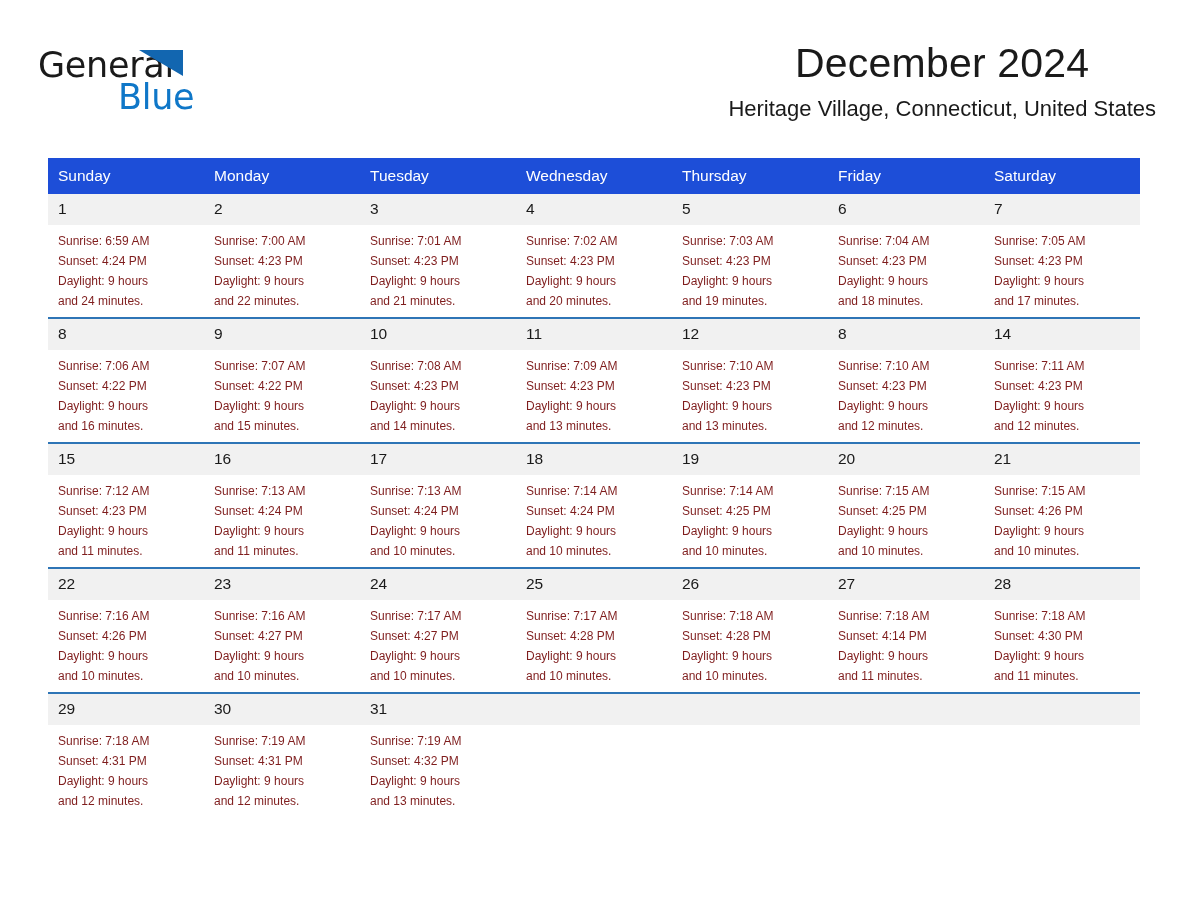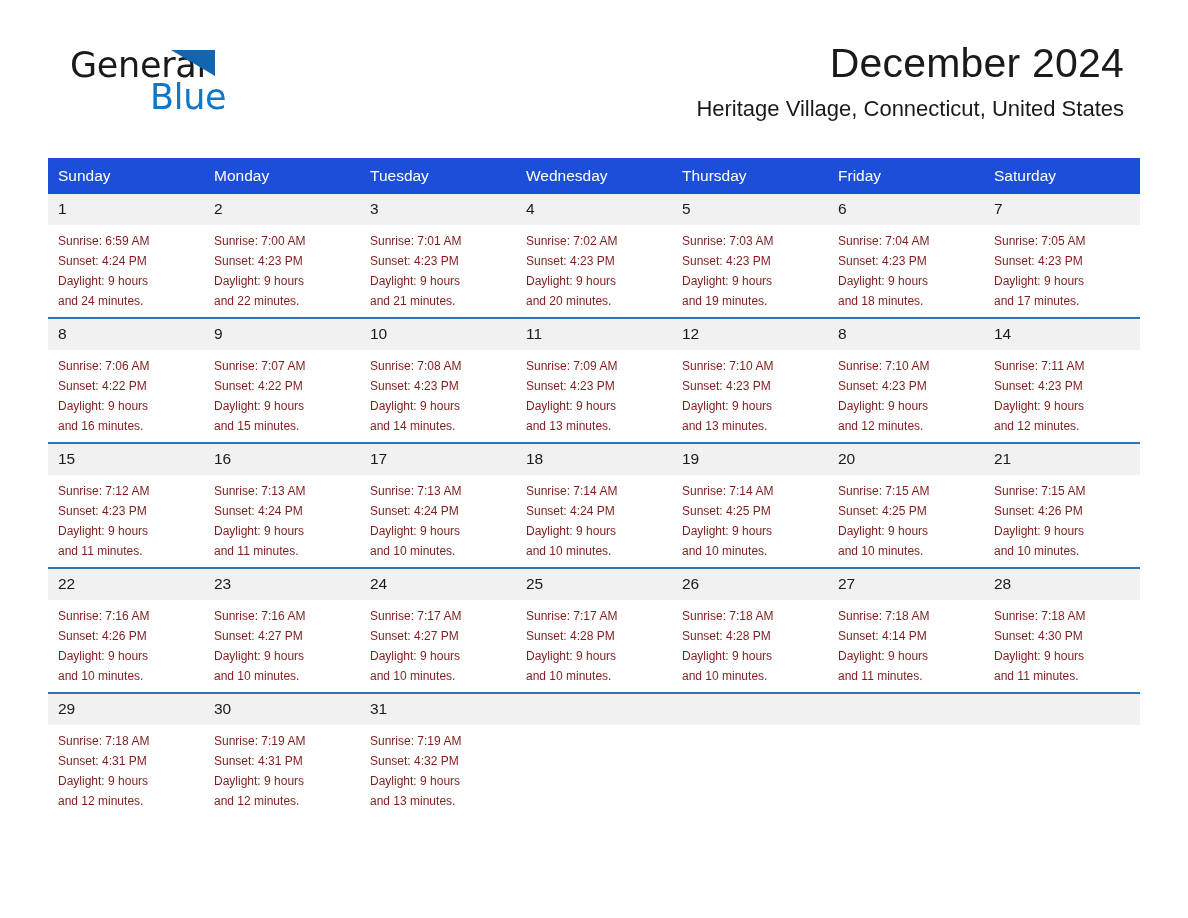--- a/index.html
+++ b/index.html
@@ -12,21 +12,21 @@
     height: 918px;
     font-family: "Liberation Sans", sans-serif;
     color: #000000;
     overflow: hidden;
   }
   .page {
     position: relative;
     width: 1188px;
     height: 918px;
     box-sizing: border-box;
-    padding: 0 60px;
+    padding: 0 28px;
   }
 
   
   .header {
     position: relative;
     height: 110px;
   }
   .brand {
     position: absolute;
     left: 10px;
@@ -71,20 +71,21 @@
     top: 38px;
     text-align: right;
   }
   .month-title {
     font-size: 41px;
     line-height: 50px;
     font-weight: 400;
     color: #1a1a1a;
     letter-spacing: 0.2px;
     white-space: nowrap;
+    text-align: center;
   }
   .location {
     margin-top: 7px;
     font-size: 22px;
     line-height: 28px;
     font-weight: 400;
     color: #1a1a1a;
     white-space: nowrap;
   }
 

